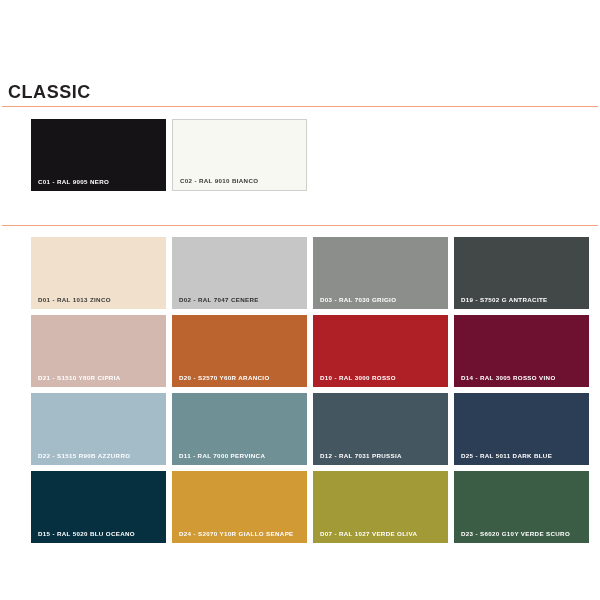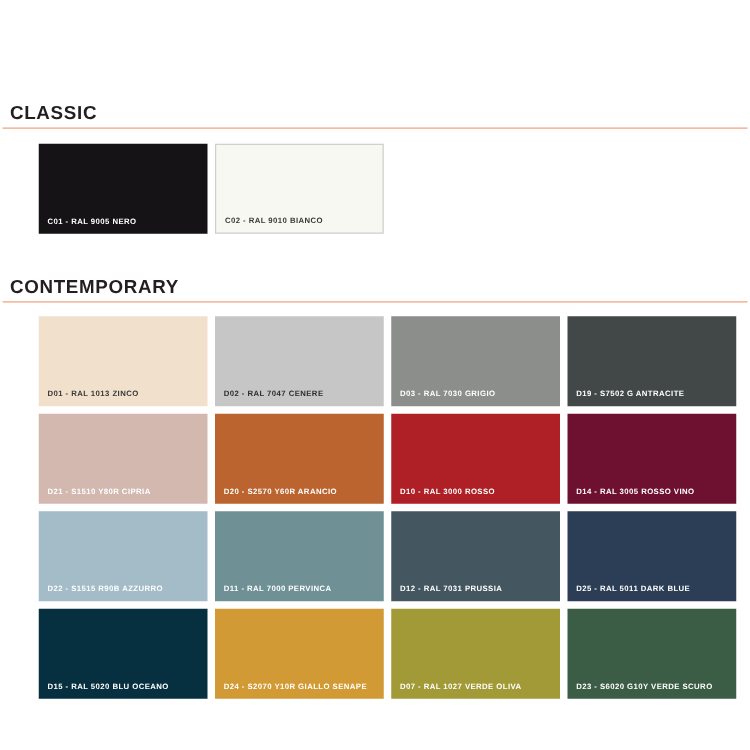--- a/index.html
+++ b/index.html
@@ -19,21 +19,21 @@
     height: 600px;
     box-sizing: border-box;
   }
 
   
   .section {
     padding: 0;
   }
   .section-head {
     padding: 0 0 3px 8px;
-    font-size: 15px;
+    font-size: 18px;
     font-weight: bold;
     letter-spacing: 0.55px;
     color: #231f20;
     text-transform: uppercase;
   }
   .section-rule {
     height: 1px;
     background: #f2a27e;
     margin: 0 2px 0 2px;
   }
@@ -108,21 +108,20 @@
       <div class="swatch bordered" style="background: rgb(247, 248, 242);">
         <span class="swatch-label" style="color: rgb(58, 58, 56);">C02 - RAL 9010 BIANCO</span>
       </div>
 
     </div>
   </div>
 
   <div class="spacer-before-contemporary"></div>
 
   <div class="section">
-    <div class="section-head">CONTEMPORARY</div>
     <div class="section-rule" style="background: rgb(242, 162, 126);"></div>
     <div class="spacer-contemporary"></div>
 
     <div class="grid contemporary-grid">
 
       <div class="swatch" style="background: rgb(240, 224, 204);">
         <span class="swatch-label" style="color: rgb(58, 58, 56);">D01 - RAL 1013 ZINCO</span>
       </div>
       <div class="swatch" style="background: rgb(198, 198, 198);">
         <span class="swatch-label" style="color: rgb(47, 47, 47);">D02 - RAL 7047 CENERE</span>

